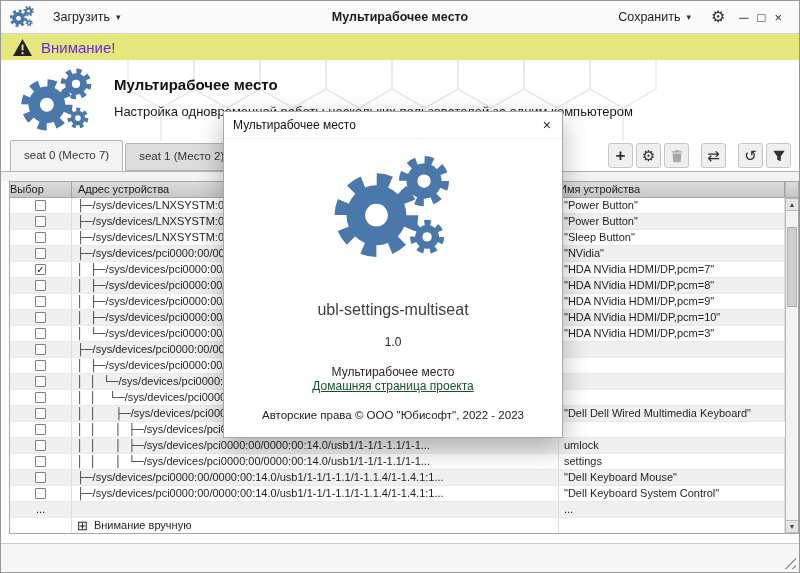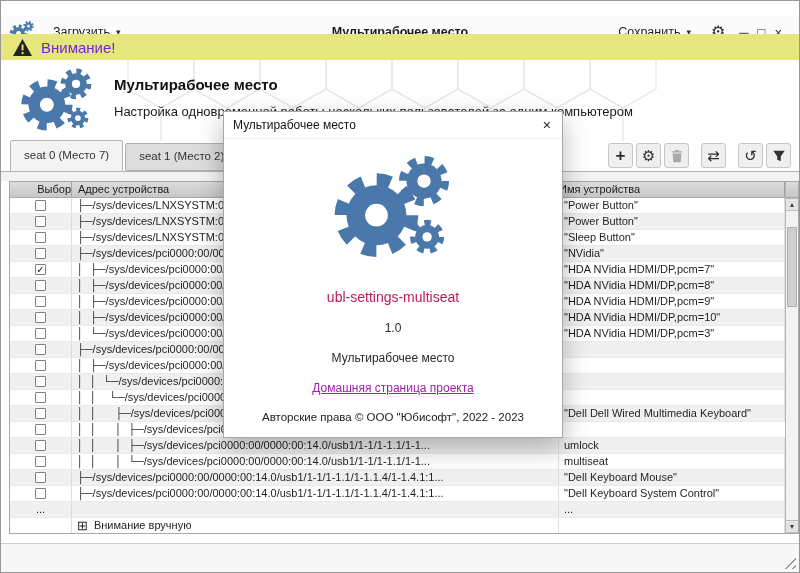--- a/index.html
+++ b/index.html
@@ -1,19 +1,19 @@
 <!DOCTYPE html>
 <html><head>
 <meta charset="utf-8">
 <style>
   html,body{margin:0;padding:0;background:#e0e0e0;font-family:"Liberation Sans",sans-serif;}
   .window{position:relative;width:800px;height:573px;box-sizing:border-box;border:1px solid #979797;background:#fff;overflow:hidden;color:#1a1a1a;}
 
   
-  .titlebar{position:absolute;top:15px;left:0;right:0;height:33px;background:#fbfbfb;border-bottom:1px solid #d4d4d4;display:flex;align-items:center;box-sizing:border-box;}
+  .titlebar{position:absolute;top:0;left:0;right:0;height:33px;background:#fbfbfb;border-bottom:1px solid #d4d4d4;display:flex;align-items:center;box-sizing:border-box;}
   .app-icon{margin-left:8px;display:flex;}
   .menu-btn{display:flex;align-items:center;gap:6px;margin-left:12px;font-size:12.5px;color:#1d1d1d;background:none;border:none;font-family:inherit;padding:4px 6px;}
   .drop-arrow{font-size:9px;color:#333;}
   .tb-title{position:absolute;left:0;right:0;text-align:center;font-weight:bold;font-size:12.5px;pointer-events:none;}
   .tb-right{margin-left:auto;display:flex;align-items:center;margin-right:17px;gap:14px;}
   .gear-glyph{font-size:16px;color:#2e2e2e;line-height:1;}
   .win-controls{display:flex;align-items:center;gap:9px;font-size:13px;color:#2e2e2e;}
   .win-controls span{line-height:1;}
 
   
@@ -39,21 +39,21 @@
   .tbtn.disabled{color:#a8a8a8;}
 
   
   .table{position:absolute;left:8px;top:180px;width:790px;height:353px;border:1px solid #a9a9a9;box-sizing:border-box;background:#fff;display:flex;}
   .cols{width:775px;display:flex;flex-direction:column;}
   .thead{display:flex;height:16px;background:linear-gradient(#dcdcdc,#c7c7c7);border-bottom:1px solid #a9a9a9;box-sizing:border-box;flex:none;}
   .th{font-size:11px;line-height:15px;color:#1a1a1a;border-right:1px solid #a2a2a2;box-sizing:border-box;overflow:hidden;white-space:nowrap;}
   .c-sel{width:62px;flex:none;}
   .c-path{width:487px;flex:none;}
   .c-name{flex:1;min-width:0;}
-  .th.c-sel{text-align:right;padding-left:14px;}
+  .th.c-sel{text-align:left;}
   .th.c-path{padding-left:6px;}
   .th.c-name{text-align:left;}
   .tbody{flex:1;overflow:hidden;}
   .trow{height:16px;display:flex;border-bottom:1px solid #e9e9e9;box-sizing:border-box;background:#fff;}
   #rows .trow:nth-child(even){background:#f0f0f0;}
   .cell{border-right:1px solid #dedede;box-sizing:border-box;overflow:hidden;font-size:11px;line-height:15px;}
   .cell.c-sel{display:grid;place-items:center;}
   .cell-path,.cell.c-path{white-space:pre;padding-left:5px;color:#1f1f1f;}
   .cell-name,.cell.c-name{white-space:pre;padding-left:5px;color:#1f1f1f;}
   .cb{width:11px;height:11px;border:1px solid #808080;background:#fff;border-radius:1px;font-size:10px;line-height:10px;text-align:center;color:#111;box-sizing:border-box;}
@@ -73,24 +73,24 @@
   .statusbar{position:absolute;left:0;right:0;bottom:0;height:29px;background:#f7f7f7;border-top:1px solid #cfcfcf;box-sizing:border-box;}
   .grip{position:absolute;right:3px;bottom:3px;width:13px;height:13px;background:repeating-linear-gradient(135deg,#9a9a9a 0 1.5px,transparent 1.5px 5px);clip-path:polygon(100% 0,100% 100%,0 100%);}
 
   
   .dialog{position:absolute;left:222px;top:110px;width:340px;height:327px;background:#fff;border:1px solid #a8a8a8;box-shadow:0 10px 25px rgba(0,0,0,.28);z-index:20;box-sizing:border-box;display:flex;flex-direction:column;}
   .dlg-bar{height:26px;flex:none;display:flex;align-items:center;padding:0 9px;font-size:12px;border-bottom:1px solid #f0f0f0;}
   .dlg-title{flex:1;color:#141414;}
   .dlg-close{font-size:14px;color:#222;background:none;border:none;padding:0 2px;font-family:inherit;line-height:1;}
   .dlg-body{flex:1;display:flex;flex-direction:column;align-items:center;}
   .dlg-logo{margin-top:8px;}
-  .dlg-id{font-size:14px;color:#be185d;margin-top:14px;}
+  .dlg-id{font-size:16px;color:#404040;margin-top:26px;}
   .dlg-ver{font-size:12px;color:#2a2a2a;margin-top:16px;}
   .dlg-name{font-size:12px;color:#2a2a2a;margin-top:16px;}
-  .dlg-link{font-size:12px;color:#a21caf;text-decoration:underline;margin-top:16px;}
+  .dlg-link{font-size:12px;color:#14532d;text-decoration:underline;}
   .dlg-copy{font-size:11.5px;color:#222;margin-top:16px;white-space:nowrap;}
 </style>
 </head>
 <body>
 
 <svg width="0" height="0" style="position:absolute">
   <symbol id="gears" viewBox="0 0 120 120">
     <g fill="none" stroke="#4a78aa">
       <circle cx="44" cy="66" r="34" stroke-width="13" stroke-dasharray="13.35 13.35"></circle>
       <circle cx="90" cy="33" r="20" stroke-width="8.5" stroke-dasharray="7.85 7.85"></circle>
@@ -335,21 +335,21 @@
               </div>
     <div class="cell c-path cell-path">│  │      │  ├─/sys/devices/pci0000:00/0000:00:14.0/usb1/1-1/1-1.1/1-1...</div>
     <div class="cell c-name cell-name">umlock</div>
   </div>
 
   <div class="trow">
     <div class="cell c-sel">
                 <div class="cb"></div>
               </div>
     <div class="cell c-path cell-path">│  │      │  └─/sys/devices/pci0000:00/0000:00:14.0/usb1/1-1/1-1.1/1-1...</div>
-    <div class="cell c-name cell-name">multiseat</div>
+    <div class="cell c-name cell-name">settings</div>
   </div>
 
   <div class="trow">
     <div class="cell c-sel">
                 <div class="cb"></div>
               </div>
     <div class="cell c-path cell-path">├─/sys/devices/pci0000:00/0000:00:14.0/usb1/1-1/1-1.1/1-1.1.4/1-1.4.1:1...</div>
     <div class="cell c-name cell-name">"Dell Keyboard Mouse"</div>
   </div>
 

